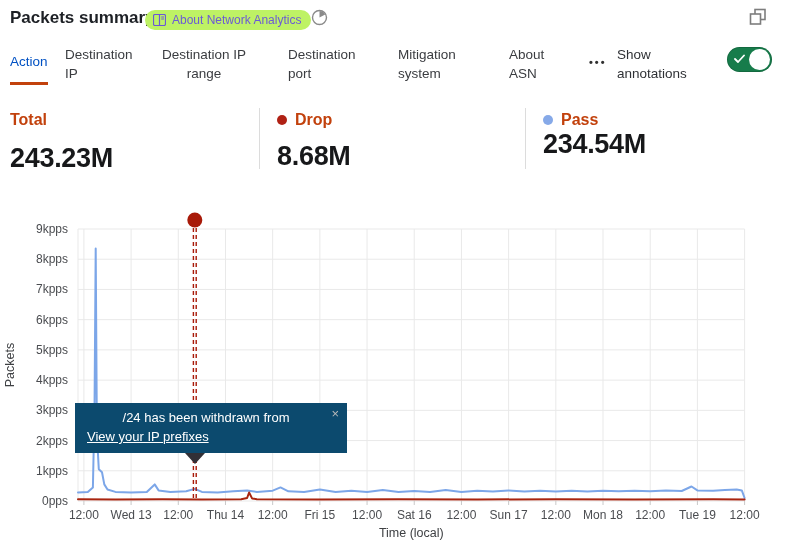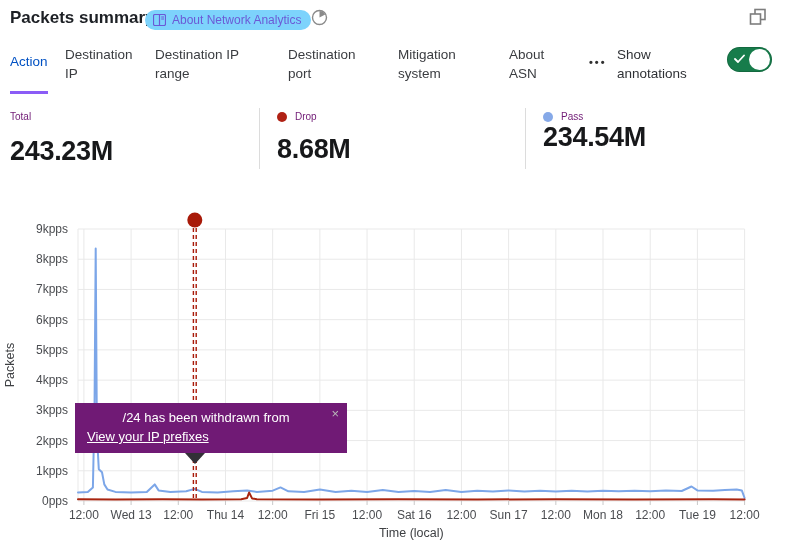--- a/index.html
+++ b/index.html
@@ -2,47 +2,47 @@
 <html><head>
 <meta charset="utf-8">
 <style>
   html,body{margin:0;padding:0;background:#fff;font-family:"Liberation Sans",sans-serif;}
   .app{position:relative;width:785px;height:555px;background:#fff;overflow:hidden;}
   .abs{position:absolute;}
 
   
   .page-title{left:10px;top:8px;font-size:17px;font-weight:700;color:#1d2025;}
   .about-badge{left:145px;top:10px;height:20px;display:flex;align-items:center;gap:6px;
-    padding:0 10px 0 8px;border-radius:11px;background:#7dd3fc;color:#6b59d6;font-size:12px;cursor:pointer;}
+    padding:0 10px 0 8px;border-radius:11px;background:#bef264;color:#6b59d6;font-size:12px;cursor:pointer;}
   .clock-icon{left:311px;top:9px;width:17px;height:17px;}
   .popout-icon{left:749px;top:8px;width:18px;height:18px;cursor:pointer;}
 
   
   .tab{font-size:13.5px;line-height:19px;color:#3a3c40;cursor:pointer;}
-  .tab.active{color:#0051c3;border-bottom:3px solid #8b5cf6;padding-bottom:20px;}
+  .tab.active{color:#0051c3;border-bottom:3px solid #c2410c;padding-bottom:11px;}
   .more-dots{font-size:11px;letter-spacing:2px;color:#2f2f2f;cursor:pointer;font-weight:700;}
   .show-ann{font-size:13.5px;line-height:19px;color:#2f3135;}
   .toggle{left:727px;top:47px;width:45px;height:25px;border-radius:13px;cursor:pointer;
     box-shadow:inset 0 0 0 1px rgba(0,0,0,.15);}
   .toggle .knob{position:absolute;right:2px;top:2px;width:21px;height:21px;border-radius:50%;background:#fff;}
   .toggle svg{position:absolute;left:7px;top:7px;}
 
   
-  .stat-label{font-size:10px;color:#701a75;display:flex;align-items:center;gap:8px;}
+  .stat-label{font-size:16px;color:#c2410c;display:flex;align-items:center;gap:8px;font-weight:bold;}
   .stat-dot{width:10px;height:10px;border-radius:50%;display:inline-block;}
   .stat-value{font-size:27px;font-weight:700;color:#17181a;letter-spacing:-.3px;}
   .vdiv{width:1px;background:#dcdcdc;top:108px;height:61px;}
 
   
   .chart-wrap{left:0;top:195px;width:785px;height:350px;}
   .ax{font-size:12px;fill:#4a4c50;font-family:"Liberation Sans",sans-serif;}
   .axt{font-size:12.5px;fill:#3f4144;font-family:"Liberation Sans",sans-serif;}
 
   
-  .ann-tooltip{left:75px;top:403px;width:248px;padding:5px 12px 7px;background:#701a75;color:#fff;
+  .ann-tooltip{left:75px;top:403px;width:248px;padding:5px 12px 7px;background:#0c4a6e;color:#fff;
     font-size:13px;line-height:19px;z-index:5;}
   .ann-tooltip .l1{text-align:center;padding-right:10px;}
   .ann-tooltip a{color:#fff;text-decoration:underline;cursor:pointer;}
   .tt-close{position:absolute;top:4px;right:8px;color:#b9b9b9;font-size:13px;cursor:pointer;line-height:13px;}
   .tt-caret{position:absolute;left:110px;top:100%;width:0;height:0;
     border-left:10px solid transparent;border-right:10px solid transparent;border-top:11px solid #323036;}
 </style>
 </head>
 <body>
 
@@ -65,21 +65,21 @@
     <path d="M8.5 8.5 L8.5 2 A6.5 6.5 0 0 1 14.2 5.4 Z" fill="#8a8a8a"></path>
   </svg>
 
   <svg class="abs popout-icon" viewBox="0 0 18 18">
     <rect x="6" y="1.5" width="10" height="10" fill="#fff" stroke="#7d7d7d" stroke-width="1.6"></rect>
     <rect x="1.5" y="6" width="10" height="10" fill="#fff" stroke="#7d7d7d" stroke-width="1.6"></rect>
   </svg>
 
   <div class="abs tab active" style="left:10px;top:52px;">Action</div>
   <div class="abs tab" style="left:65px;top:45px;width:78px;">Destination IP</div>
-  <div class="abs tab" style="left:155px;top:45px;width:98px;">Destination IP range</div>
+  <div class="abs tab" style="left:155px;top:45px;width:98px;text-align:center;">Destination IP range</div>
   <div class="abs tab" style="left:288px;top:45px;width:82px;">Destination port</div>
   <div class="abs tab" style="left:398px;top:45px;width:80px;">Mitigation system</div>
   <div class="abs tab" style="left:509px;top:45px;width:56px;">About ASN</div>
   <div class="abs more-dots" style="left:589px;top:56px;">•••</div>
   <div class="abs show-ann" style="left:617px;top:45px;width:86px;">Show annotations</div>
 
   <div class="abs toggle" style="background: rgb(23, 124, 75);">
     <svg width="11" height="10" viewBox="0 0 11 10">
       <polyline points="1,5 4,8 10,1.5" fill="none" stroke="#fff" stroke-width="1.8" stroke-linecap="round" stroke-linejoin="round"></polyline>
     </svg>

